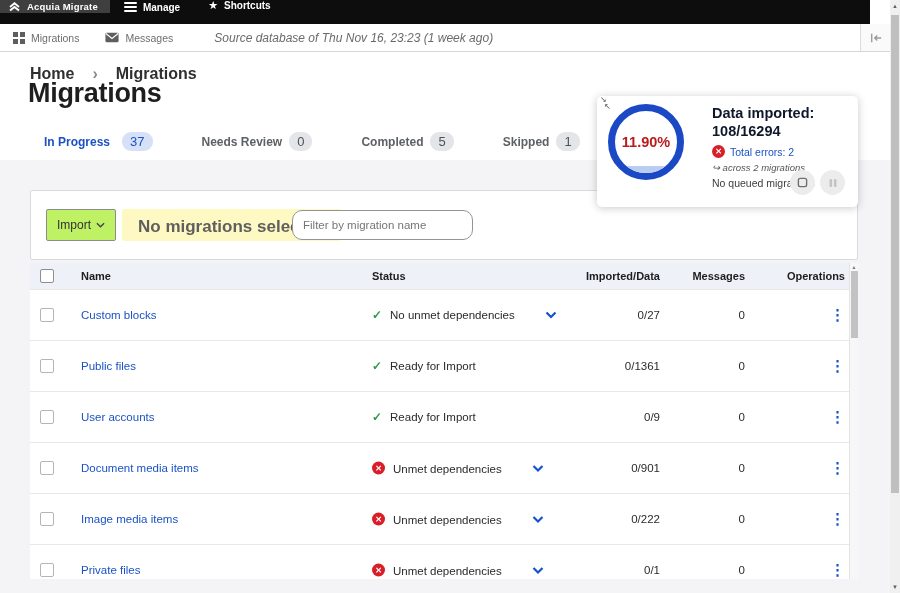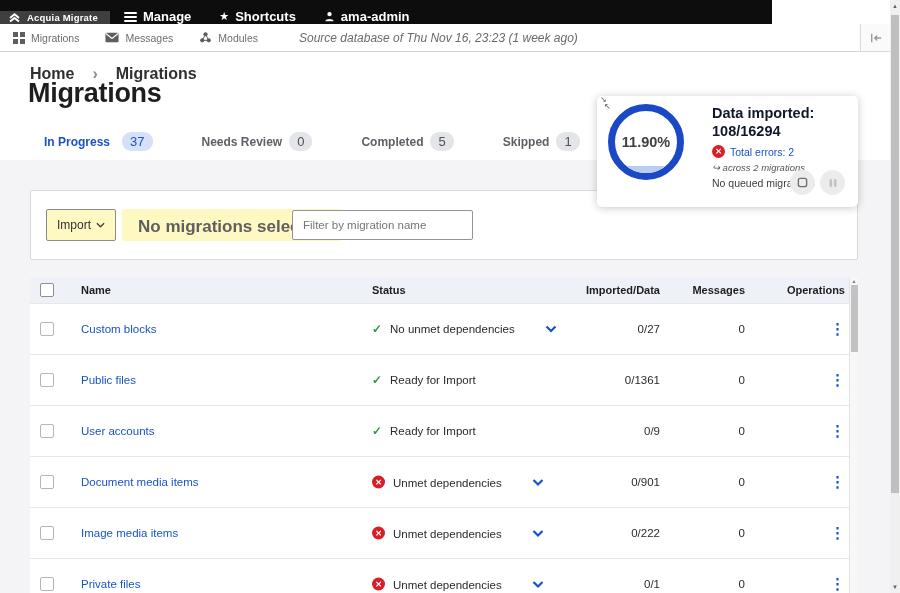--- a/index.html
+++ b/index.html
@@ -1,24 +1,24 @@
 <!DOCTYPE html>
 <html><head>
 <meta charset="utf-8">
 <style>
   * { margin:0; padding:0; box-sizing:border-box; }
   html,body { width:900px; height:593px; overflow:hidden; }
   body { font-family:"Liberation Sans", sans-serif; background:#ffffff; position:relative; }
 
   
-  .top-bar { position:absolute; left:0; top:0; width:772px; height:24px; background:#0d0d0d; display:flex; align-items:flex-end; color:#fff; }
+  .top-bar { position:absolute; left:0; top:0; width:870px; height:24px; background:#0d0d0d; display:flex; align-items:flex-start; color:#fff; }
   .brand { background:#3f3f3f; display:flex; align-items:center; gap:6px; padding:0 12px 0 8px; }
   .brand-label { font-size:9.5px; font-weight:bold; letter-spacing:.2px; }
   .top-item { display:flex; align-items:center; gap:6px; padding:0 14px; cursor:pointer; }
-  .top-item .lbl { font-size:13px; font-weight:bold; }
+  .top-item .lbl { font-size:10px; font-weight:bold; }
   .burger { display:inline-block; width:13px; }
   .burger span { display:block; height:2px; background:#fff; margin:2px 0; border-radius:1px; }
   .star-icon { font-size:11px; color:#fff; line-height:1; }
 
   
   .admin-bar { position:absolute; left:0; top:24px; width:890px; height:28px; background:#fff; border-bottom:1px solid #d6d6d6; display:flex; align-items:center; }
   .tool-item { display:flex; align-items:center; gap:6px; padding:0 13px; height:100%; cursor:pointer; }
   .tool-item .lbl { font-size:10.5px; color:#6e6e6e; }
   .grid-icon { display:grid; grid-template-columns:5px 5px; grid-gap:2px; }
   .grid-icon i { width:5px; height:5px; background:#5e5e5e; }
@@ -36,27 +36,27 @@
   .tab { padding:6px 14px 9px 14px; margin-right:21px; display:flex; align-items:center; gap:7px; font-size:12px; font-weight:bold; color:#5d6065; border-bottom:3px solid transparent; cursor:pointer; }
   .tab .pill { font-size:13px; font-weight:normal; background:#e4e5e8; color:#4e5256; border-radius:9px; padding:2px 8px; }
   .tab.active { color:#1b51c4; border-bottom-color:#1b51c4;gap:12px; }
   .tab.active .pill { background:#d6e1f8; color:#1b51c4; }
 
   
   .body-bg { position:absolute; left:0; top:160px; width:890px; height:433px; background:#f4f4f6; }
 
   
   .actions-card { position:absolute; left:30px; top:30px; width:828px; height:70px; background:#fff; border:1px solid #dadada; border-radius:2px; display:flex; align-items:center; padding-left:15px; }
-  .btn-import { height:32px; padding:0 10px; background:#fef9c3; border:1px solid #8c8c8c; border-radius:2px; font-size:12px; color:#333; display:flex; align-items:center; gap:5px; cursor:pointer; font-family:inherit; }
+  .btn-import { height:32px; padding:0 10px; background:#bef264; border:1px solid #8c8c8c; border-radius:2px; font-size:12px; color:#333; display:flex; align-items:center; gap:5px; cursor:pointer; font-family:inherit; }
   .btn-disabled { height:32px; margin-left:6px; padding:8px 16px; background:#fef9c3; border:none; border-radius:2px; font-size:17px; font-weight:bold; color:#5f5f5f; cursor:default; font-family:inherit; }
-  .filter-input { position:absolute; left:261px; width:181px; height:30px; border:1px solid #949494; border-radius:2px; font-size:11.5px; padding:0 10px; color:#333; font-family:inherit; }
+  .filter-input { position:absolute; left:261px; width:181px; height:30px; border:1px solid #949494; border-radius:10px; font-size:11.5px; padding:0 10px; color:#333; font-family:inherit; }
   .filter-input::placeholder { color:#767676; }
 
   
-  .table-wrap { position:absolute; left:30px; top:117px; width:828px; height:316px; background:#4c1d95; overflow:hidden; }
+  .table-wrap { position:absolute; left:30px; top:103px; width:828px; height:316px; background:#4c1d95; overflow:hidden; }
   .thead { height:26px; background:#eef2f8; display:flex; align-items:center; position:relative; font-size:11px; font-weight:bold; color:#1d1d1d; }
   .cell-check { position:absolute; left:10px; top:50%; transform:translateY(-50%); }
   .checkbox { width:14px; height:14px; border:1px solid #8f8f8f; border-radius:2px; background:#fff; cursor:pointer; }
   .row .checkbox { border-color:#b5b5b5; }
   .col-name   { position:absolute; left:51px; }
   .col-status { position:absolute; left:342px; }
   .col-imported { position:absolute; right:198px; text-align:right; }
   .col-messages { position:absolute; right:113px; text-align:right; }
   .col-ops { position:absolute; right:13px; text-align:right; }
   .row { height:51px; position:relative; border-top:1px solid #e8e8e8; background:#fff; font-size:11.5px; color:#2a2a2a; }
@@ -74,21 +74,21 @@
   .inner-thumb { position:absolute; left:1px; top:8px; width:7px; height:67px; background:#c2c2c2; cursor:pointer; }
 
   
   .status-card { position:absolute; left:597px; top:96px; width:261px; height:111px; background:#fff; border-radius:5px; box-shadow:0 1px 8px rgba(0,0,0,.22); }
   .resize-arrows { position:absolute; left:3px; top:0px; color:#555; font-size:8px; line-height:7px; cursor:pointer; }
   .resize-arrows span { display:block; }
   .resize-arrows .up { margin-left:4px; }
   .ring { position:absolute; left:11px; top:8px; width:76px; height:76px; border:7px solid #1b49c6; border-radius:50%; background:#fff; }
   .ring-inner { position:absolute; inset:0; border-radius:50%; overflow:hidden; display:flex; align-items:center; justify-content:center; }
   .ring-fill { position:absolute; bottom:0; left:0; width:100%; height:12%; background:#b9cdf2; }
-  .ring-pct { position:relative; font-size:14.5px; font-weight:bold; color:#404040; }
+  .ring-pct { position:relative; font-size:14.5px; font-weight:bold; color:#b91c1c; }
   .sc-text { position:absolute; left:115px; top:8px; }
   .sc-title { font-size:14.5px; font-weight:bold; color:#0f172a; line-height:18px; }
   .sc-errors { display:flex; align-items:center; gap:5px; margin-top:5px; cursor:pointer; }
   .sc-errors .lbl { font-size:10.5px; color:#1a52c5; }
   .sc-sub { font-size:9.5px; font-style:italic; color:#555; margin-top:4px; }
   .sc-queue { font-size:10.5px; color:#3c3c3c; margin-top:4px; }
   .sc-buttons { position:absolute; right:13px; bottom:12px; display:flex; gap:5px; }
   .circle-btn { width:25px; height:25px; border-radius:50%; background:#ececec; border:none; display:flex; align-items:center; justify-content:center; cursor:pointer; }
   .circle-btn.disabled { cursor:default; }
 
@@ -113,54 +113,38 @@
         <span></span>
         <span></span>
         <span></span>
       </span>
     <span class="lbl">Manage</span>
   </div>
   <div class="top-item">
     <span class="star-icon">★</span>
     <span class="lbl">Shortcuts</span>
   </div>
-  <div class="top-item">
-    <svg width="11" height="11" viewBox="0 0 16 16">
-      <circle cx="8" cy="4.5" r="3.2" fill="#fff"></circle>
-      <path d="M2 15 C2 10.5 14 10.5 14 15 Z" fill="#fff"></path>
-    </svg>
-    <span class="lbl">ama-admin</span>
-  </div>
 </header>
 
 <nav class="admin-bar">
   <div class="tool-item">
     <span class="grid-icon">
         <i></i>
         <i></i>
         <i></i>
         <i></i>
       </span>
     <span class="lbl">Migrations</span>
   </div>
   <div class="tool-item">
     <svg width="14" height="11" viewBox="0 0 16 12">
       <rect x="0.5" y="0.5" width="15" height="11" rx="1.5" fill="#5e5e5e"></rect>
       <path d="M1 1.5 L8 7 L15 1.5" fill="none" stroke="#fff" stroke-width="1.4"></path>
     </svg>
     <span class="lbl">Messages</span>
-  </div>
-  <div class="tool-item">
-    <svg width="13" height="13" viewBox="0 0 16 16">
-      <circle cx="8" cy="4" r="2.6" fill="#5e5e5e"></circle>
-      <circle cx="4" cy="11.5" r="2.6" fill="#5e5e5e"></circle>
-      <circle cx="12" cy="11.5" r="2.6" fill="#5e5e5e"></circle>
-      <path d="M8 4 L4 11.5 L12 11.5 Z" fill="none" stroke="#5e5e5e" stroke-width="1.2"></path>
-    </svg>
-    <span class="lbl">Modules</span>
   </div>
   <span class="source-note">Source database of Thu Nov 16, 23:23 (1 week ago)</span>
   <div class="orient-toggle">
     <svg width="12" height="10" viewBox="0 0 14 10">
       <line x1="2" y1="0" x2="2" y2="10" stroke="#9a9a9a" stroke-width="1.6"></line>
       <path d="M13 5 H6 M8.5 2.2 L5.5 5 L8.5 7.8" fill="none" stroke="#9a9a9a" stroke-width="1.6"></path>
     </svg>
   </div>
 </nav>
 

